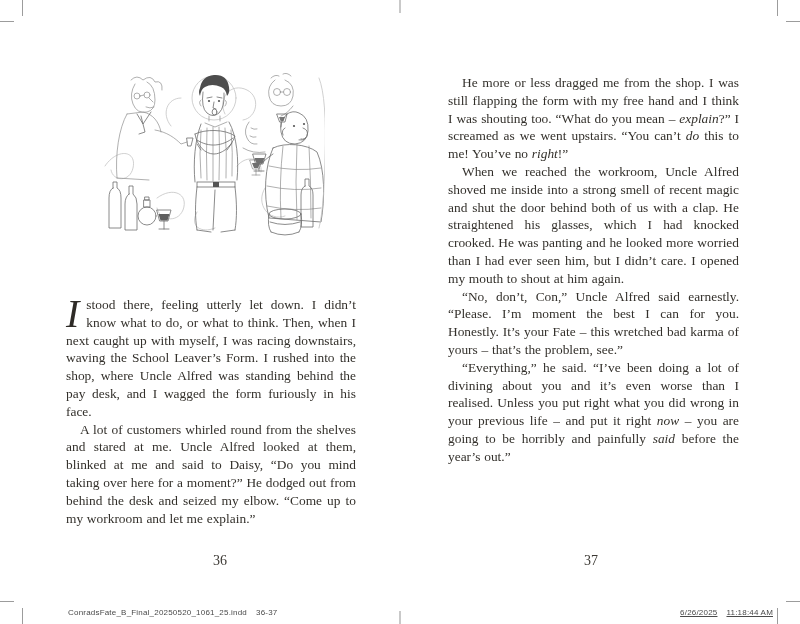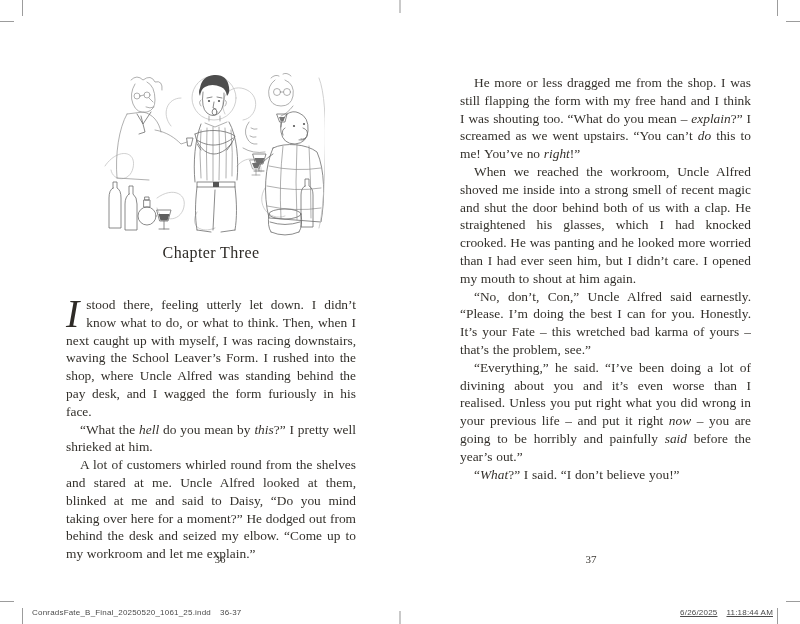--- a/index.html
+++ b/index.html
@@ -13,27 +13,27 @@
   .chapter-title{position:absolute;left:66px;top:244px;width:290px;text-align:center;
                  font-size:16px;letter-spacing:.4px;color:#2e2b27;}
   .body{position:absolute;font-size:13.4px;line-height:17.8px;text-align:justify;
         color:#33302b;word-spacing:.4px;}
   .body p{margin:0;}
   .body p.indent{text-indent:14px;}
   .body em{font-style:italic;}
   .dropcap{float:left;font-style:italic;font-size:40px;line-height:30px;height:32px;
            padding:3px 7px 0 0;color:#2e2b27;}
   .body-left{left:66px;top:296px;width:290px;}
-  .body-right{left:460px;top:74px;width:291px;}
-  .pagenum{position:absolute;top:553px;width:44px;text-align:center;font-size:11px;color:#3c3934;}
+  .body-right{left:448px;top:74px;width:291px;}
+  .pagenum{position:absolute;top:553px;width:44px;text-align:center;font-size:14px;color:#3c3934;}
   .pagenum-left{left:198px;}
   .pagenum-right{left:569px;}
   
   .slug{position:absolute;top:608px;font-family:"Liberation Sans",sans-serif;
-        font-size:8px;color:#4a4a4a;letter-spacing:.2px;white-space:nowrap;}
+        font-size:8px;color:#4a4a4a;letter-spacing:.2px;white-space:nowrap;margin-left:36px;}
   .slug-left{left:32px;}
   .slug-right{right:27px;text-align:right;text-decoration:underline;}
   .slug .gap{display:inline-block;width:9px;}
   svg .ln{fill:none;stroke:#8e8e8e;stroke-width:.7;stroke-linecap:round;}
   svg .ln2{fill:none;stroke:#6d6d6d;stroke-width:.8;stroke-linecap:round;}
   svg .soft{fill:none;stroke:#c4c4c4;stroke-width:.8;stroke-linecap:round;}
 </style>
 </head>
 <body>
 
@@ -115,36 +115,33 @@
       <path class="ln2" d="M60,140 h14 l-3,11 h-8 z M67,151 v8 M62,159 h10"></path>
       <path d="M61.5,144 h11 l-2,6.5 h-7 z" fill="#5f5f5f" stroke="none"></path>
 
       <path class="ln2" d="M208,116 v-7 h4 v7 q4,2 4,9 v32 h-12 v-32 q0,-7 4,-9 z"></path>
       <ellipse class="ln2" cx="188" cy="144" rx="16" ry="5"></ellipse>
       <path class="ln2" d="M172,144 q-2,12 2,18 M204,144 q2,12 -2,18 M174,162 q14,6 28,0 M173,152 q15,5 30,0"></path>
       <path class="soft" d="M222,8 q8,20 6,80 q-1,50 -6,70"></path>
     </svg>
   </div>
 
-  <div class="chapter-title">Chapter Three</div>
 
   <div class="body body-left">
       <p><span class="dropcap">I</span><span>stood there, feeling utterly let down. I didn’t know what to do, or what to think. Then, when I next caught up with myself, I was racing downstairs, waving the School Leaver’s Form. I rushed into the shop, where Uncle Alfred was standing behind the pay desk, and I wagged the form furiously in his face.</span></p>
-      <p class="indent"><span>“What the </span><em>hell</em><span> do you mean by </span><em>this</em><span>?” I pretty well shrieked at him.</span></p>
       <p class="indent"><span>A lot of customers whirled round from the shelves and stared at me. Uncle Alfred looked at them, blinked at me and said to Daisy, “Do you mind taking over here for a moment?” He dodged out from behind the desk and seized my elbow. “Come up to my workroom and let me explain.”</span></p>
     </div>
 
   <div class="pagenum pagenum-left">36</div>
 
   <div class="body body-right">
       <p class="indent"><span>He more or less dragged me from the shop. I was still flapping the form with my free hand and I think I was shouting too. “What do you mean – </span><em>explain</em><span>?” I screamed as we went upstairs. “You can’t </span><em>do</em><span> this to me! You’ve no </span><em>right</em><span>!”</span></p>
       <p class="indent"><span>When we reached the workroom, Uncle Alfred shoved me inside into a strong smell of recent magic and shut the door behind both of us with a clap. He straightened his glasses, which I had knocked crooked. He was panting and he looked more worried than I had ever seen him, but I didn’t care. I opened my mouth to shout at him again.</span></p>
-      <p class="indent"><span>“No, don’t, Con,” Uncle Alfred said earnestly. “Please. I’m doing the best I can for you. Honestly. It’s your Fate – this wretched bad karma of yours – that’s the problem, see.”</span></p>
+      <p class="indent"><span>“No, don’t, Con,” Uncle Alfred said earnestly. “Please. I’m moment the best I can for you. Honestly. It’s your Fate – this wretched bad karma of yours – that’s the problem, see.”</span></p>
       <p class="indent"><span>“Everything,” he said. “I’ve been doing a lot of divining about you and it’s even worse than I realised. Unless you put right what you did wrong in your previous life – and put it right </span><em>now</em><span> – you are going to be horribly and painfully </span><em>said</em><span> before the year’s out.”</span></p>
-      <p class="indent"><span>“</span><em>What</em><span>?” I said. “I don’t believe you!”</span></p>
     </div>
 
   <div class="pagenum pagenum-right">37</div>
 
   <div class="slug slug-left">
     <span>ConradsFate_B_Final_20250520_1061_25.indd</span><span class="gap"></span><span>36-37</span>
   </div>
   <div class="slug slug-right">
     <span>6/26/2025</span><span class="gap"></span><span>11:18:44 AM</span>
   </div>

